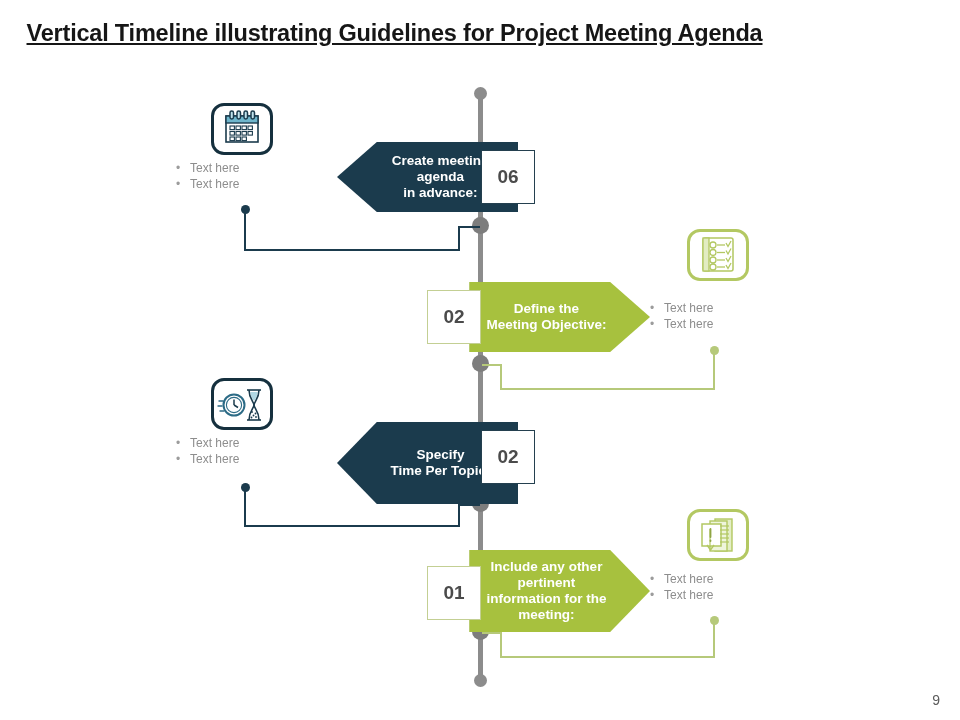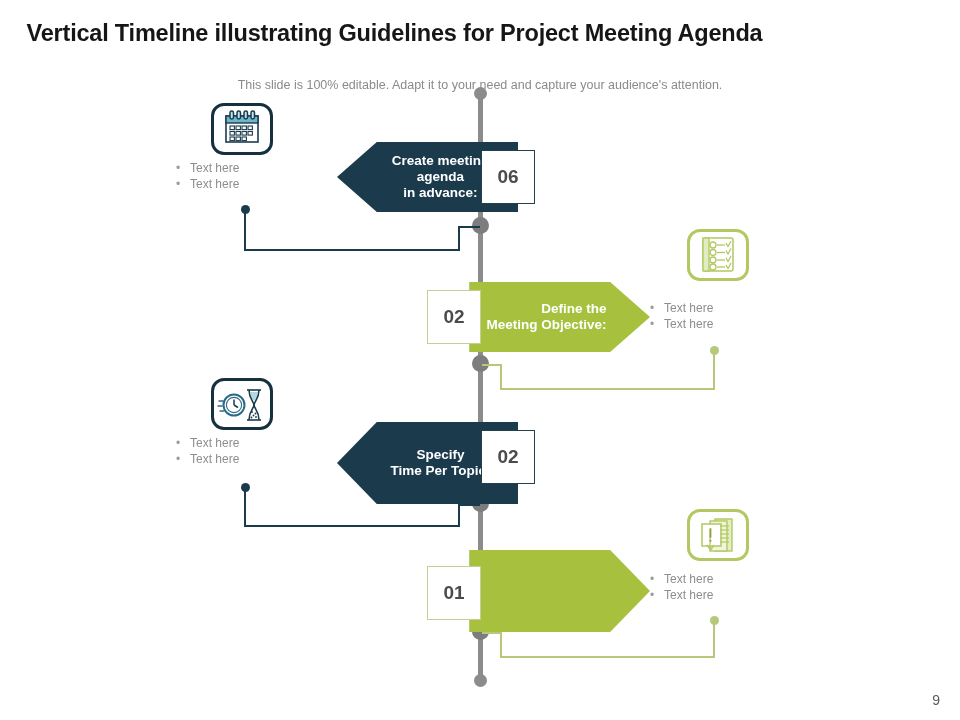--- a/index.html
+++ b/index.html
@@ -6,21 +6,21 @@
   body{
     width:960px;height:720px;background:#ffffff;
     font-family:"Liberation Sans",sans-serif;
     position:relative;overflow:hidden;
   }
   .slide{position:absolute;inset:0;}
 
   
   .title{
     position:absolute;left:0;top:20px;width:789px;text-align:center;
-    font-size:23.5px;font-weight:bold;color:#161616;letter-spacing:-.2px;
+    font-size:23.5px;font-weight:bold;color:#161616;letter-spacing:-.2px;text-decoration:underline;
   }
   .subtitle{
     position:absolute;left:0;top:78px;width:960px;text-align:center;
     font-size:12.5px;color:#8a8a8a;
   }
 
   
   .spine{position:absolute;left:478px;top:93px;width:5px;height:590px;background:#8c8c8c;}
   .spine-dot{position:absolute;width:13px;height:13px;border-radius:50%;background:#8c8c8c;left:474px;}
   .spine-dot.big{width:17px;height:17px;left:472px;background:#7d7d7d;}
@@ -79,21 +79,20 @@
   .conn.green .enddot{background:#b6c97a;}
 
   .pagenum{position:absolute;right:20px;bottom:12px;font-size:14px;color:#5b5b5b;}
 </style>
 </head>
 <body>
 
 <div class="slide">
 
   <div class="title">Vertical Timeline illustrating Guidelines for Project Meeting Agenda</div>
-  <div class="subtitle">This slide is 100% editable. Adapt it to your need and capture your audience's attention.</div>
 
   <div class="spine"></div>
   <div class="spine-dot" style="top:87px;"></div>
   <div class="spine-dot big" style="top:217px;"></div>
   <div class="spine-dot big" style="top:355px;"></div>
   <div class="spine-dot big" style="top:495px;"></div>
   <div class="spine-dot big" style="top:623px;"></div>
   <div class="spine-dot" style="top:674px;"></div>
 
   <div class="row">
@@ -141,21 +140,21 @@
       <div class="v" style="left:244px;top:209px;width:1.6px;height:42px;"></div>
       <div class="h" style="left:244px;top:249.4px;width:216px;height:1.6px;"></div>
       <div class="v" style="left:458.4px;top:226px;width:1.6px;height:25px;"></div>
       <div class="h" style="left:458.4px;top:226px;width:22px;height:1.6px;"></div>
     </div>
   </div>
 
   <div class="row">
     <div class="chev green" style="left:469px;top:282px;width:155px;height:70px;">
       <div class="outline"></div>
-      <span style="white-space:pre-line;text-align:right;">Define the
+      <span style="white-space:pre-line;">Define the
 Meeting Objective:</span>
     </div>
     <div class="numbox green" style="left:427px;top:290px;">02</div>
 
     <div class="iconbox green" style="left:687px;top:229px;">
       <svg width="56" height="46" viewBox="0 0 56 46">
         <rect x="13" y="6" width="30" height="33" rx="2" fill="#ffffff" stroke="#b3c862" stroke-width="1.5"></rect>
         <rect x="13" y="6" width="6" height="33" fill="#e2ecc2" stroke="#b3c862" stroke-width="1.3"></rect>
         <g stroke="#b3c862" stroke-width="1.3" fill="none">
           <circle cx="23" cy="13" r="3"></circle>
@@ -234,20 +233,24 @@
       <div class="v" style="left:244px;top:487px;width:1.6px;height:40px;"></div>
       <div class="h" style="left:244px;top:525.4px;width:216px;height:1.6px;"></div>
       <div class="v" style="left:458.4px;top:504px;width:1.6px;height:22px;"></div>
       <div class="h" style="left:458.4px;top:504px;width:22px;height:1.6px;"></div>
     </div>
   </div>
 
   <div class="row">
     <div class="chev green" style="left:469px;top:550px;width:155px;height:82px;">
       <div class="outline"></div>
+      <span style="white-space:pre-line;">Include any other
+pertinent
+information for the
+meeting:</span>
     </div>
     <div class="numbox green" style="left:427px;top:566px;">01</div>
 
     <div class="iconbox green" style="left:687px;top:509px;">
       <svg width="56" height="46" viewBox="0 0 56 46">
         <rect x="25" y="7" width="17" height="32" fill="#e4eec6" stroke="#b3c862" stroke-width="1.4"></rect>
         <rect x="20" y="9" width="17" height="30" fill="#eff5dc" stroke="#b3c862" stroke-width="1.4"></rect>
         <rect x="12" y="12" width="19" height="22" fill="#ffffff" stroke="#b3c862" stroke-width="1.5"></rect>
         <g stroke="#b3c862" stroke-width="1.2">
           <line x1="30" y1="14" x2="39" y2="14"></line>

